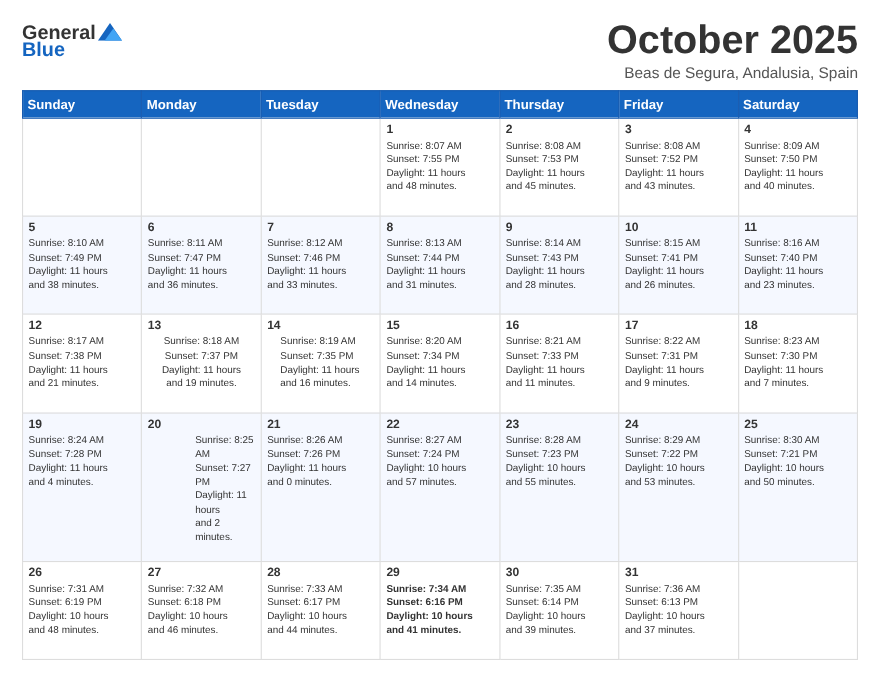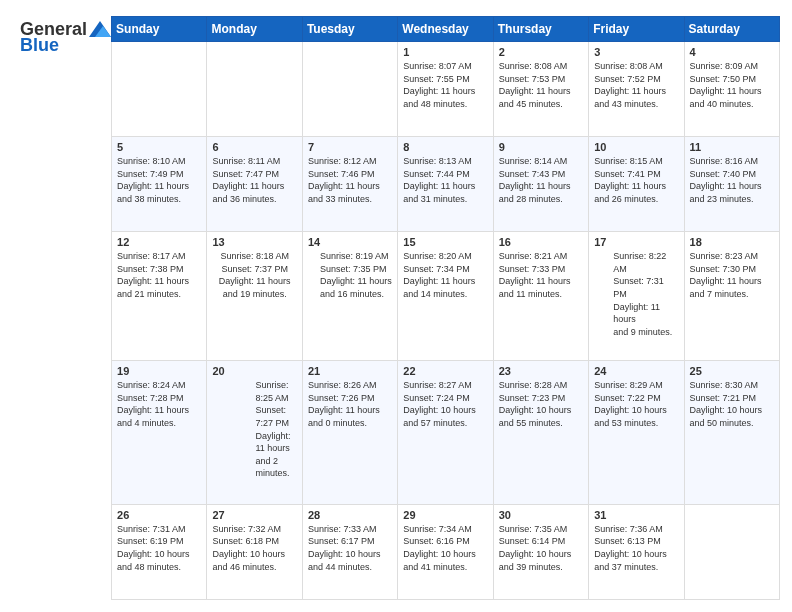--- a/index.html
+++ b/index.html
@@ -8,20 +8,21 @@
       background: #fff;
       width: 792px;
       height: 612px;
       overflow: hidden;
     }
     .page {
       width: 792px;
       height: 612px;
       padding: 16px 12px 12px 20px;
       display: flex;
+      flex-direction: column;
     }
     .header {
       display: flex;
       justify-content: space-between;
       align-items: flex-start;
       margin-bottom: 8px;
     }
     .logo {
       display: flex;
       flex-direction: column;
@@ -109,20 +110,24 @@
       <div class="logo-text">
         <span class="logo-general">General</span>
         <svg class="logo-icon" viewBox="0 0 22 16" xmlns="http://www.w3.org/2000/svg">
           <polygon points="0,16 11,0 22,16" fill="#1565c0"></polygon>
           <polygon points="6,16 14,5 22,16" fill="#42a5f5"></polygon>
         </svg>
       </div>
       <div class="logo-text" style="margin-top:-2px;">
         <span class="logo-blue" style="color:#1565c0;">Blue</span>
       </div>
+    </div>
+    <div class="title-block">
+      <div class="month-title">October 2025</div>
+      <div class="location-title">Beas de Segura, Andalusia, Spain</div>
     </div>
   </div>
 
   <table class="calendar">
     <thead>
       <tr>
         <th><span>Sunday</span></th>
         <th><span>Monday</span></th>
         <th><span>Tuesday</span></th>
         <th><span>Wednesday</span></th>
@@ -247,21 +252,21 @@
           </td>
           <td>
             <div class="day-number">16</div>
             <div class="day-info" style="white-space: pre-line;">Sunrise: 8:21 AM
 Sunset: 7:33 PM
 Daylight: 11 hours
 and 11 minutes.</div>
           </td>
           <td>
             <div class="day-number">17</div>
-            <div class="day-info" style="white-space: pre-line; margin-left: 19px;">Sunrise: 8:22 AM
+            <div class="day-info" style="white-space: pre-line;">Sunrise: 8:22 AM
 Sunset: 7:31 PM
 Daylight: 11 hours
 and 9 minutes.</div>
           </td>
           <td>
             <div class="day-number">18</div>
             <div class="day-info" style="white-space: pre-line;">Sunrise: 8:23 AM
 Sunset: 7:30 PM
 Daylight: 11 hours
 and 7 minutes.</div>
@@ -335,21 +340,21 @@
           </td>
           <td>
             <div class="day-number">28</div>
             <div class="day-info" style="white-space: pre-line;">Sunrise: 7:33 AM
 Sunset: 6:17 PM
 Daylight: 10 hours
 and 44 minutes.</div>
           </td>
           <td>
             <div class="day-number">29</div>
-            <div class="day-info" style="white-space: pre-line;">Sunrise: 7:34 AM
+            <div class="day-info" style="white-space: pre-line; font-weight: bold;">Sunrise: 7:34 AM
 Sunset: 6:16 PM
 Daylight: 10 hours
 and 41 minutes.</div>
           </td>
           <td>
             <div class="day-number">30</div>
             <div class="day-info" style="white-space: pre-line;">Sunrise: 7:35 AM
 Sunset: 6:14 PM
 Daylight: 10 hours
 and 39 minutes.</div>

